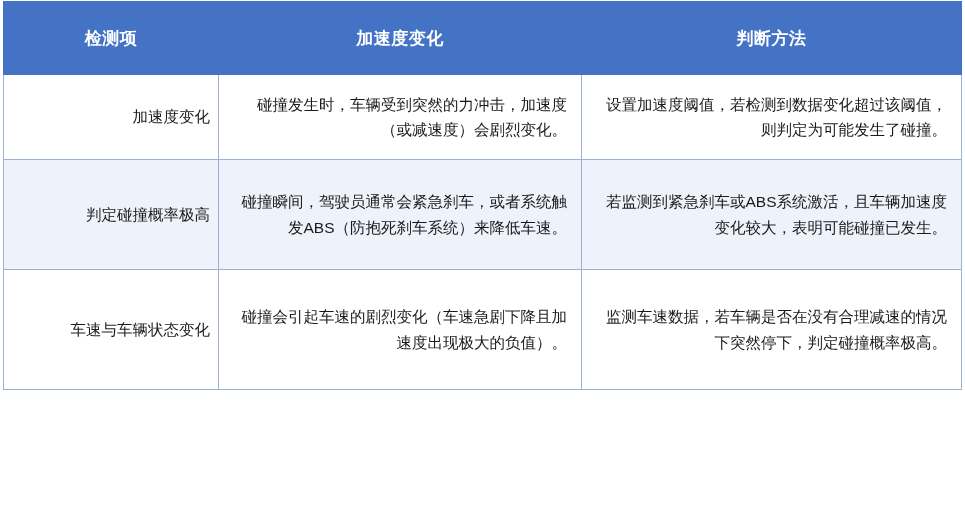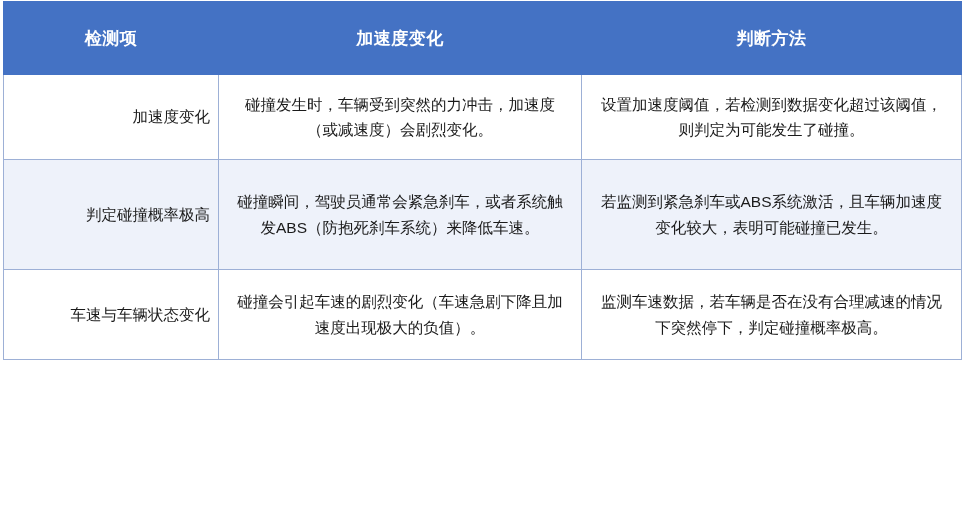--- a/index.html
+++ b/index.html
@@ -42,26 +42,26 @@
   }
   table.detect-table tbody tr.odd td { background: #ffffff; }
   table.detect-table tbody tr.even td { background: #eef2fa; }
 
   td.item-cell {
     text-align: right;
     padding: 6px 8px;
     white-space: nowrap;
   }
   td.text-cell {
-    text-align: center;
+    text-align: right;
     padding: 10px 14px 10px 14px;
   }
   .row-h1 { height: 85px; }
   .row-h2 { height: 110px; }
-  .row-h3 { height: 90px; }
+  .row-h3 { height: 120px; }
   .row-h4 { height: 110px; }
 </style>
 </head>
 <body>
 
 <table class="detect-table">
   <colgroup>
     <col class="c1">
     <col class="c2">
     <col class="c3">

